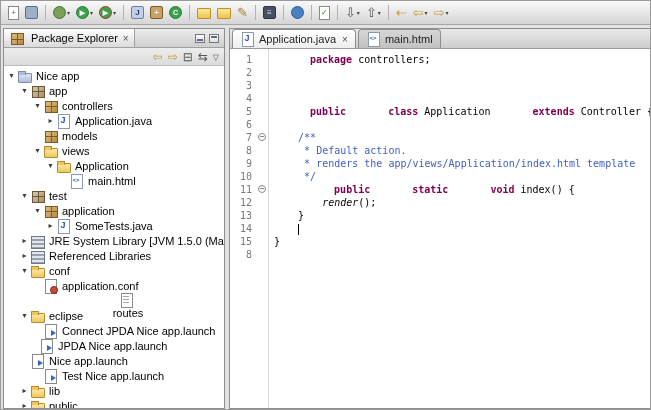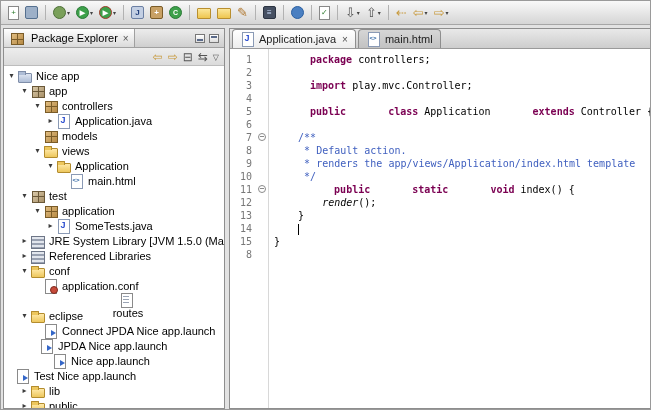--- a/index.html
+++ b/index.html
@@ -273,26 +273,26 @@
         <div class="trow" style="padding-left: 28px;">
           <span class="arrow"></span>
           <span class="ti ti-launch"></span>
           <span>Connect JPDA Nice app.launch</span>
         </div>
         <div class="trow" style="padding-left: 24px;">
           <span class="arrow"></span>
           <span class="ti ti-launch"></span>
           <span>JPDA Nice app.launch</span>
         </div>
-        <div class="trow" style="padding-left: 37px; text-align: center;">
+        <div class="trow" style="padding-left: 15px; text-align: center;">
           <span class="arrow"></span>
           <span class="ti ti-launch"></span>
           <span>Nice app.launch</span>
         </div>
-        <div class="trow" style=" text-align: center;">
+        <div class="trow" style="padding-left: 28px; text-align: center;">
           <span class="arrow"></span>
           <span class="ti ti-launch"></span>
           <span>Test Nice app.launch</span>
         </div>
         <div class="trow" style="padding-left: 15px;">
           <span class="arrow">▸</span>
           <span class="ti ti-folder"></span>
           <span>lib</span>
         </div>
         <div class="trow" style="padding-left: 15px;">
@@ -324,21 +324,20 @@
             <span class="codetxt"><span class="kw">package</span><span class="pl"> controllers;</span></span>
           </div>
           <div class="cline">
             <span class="ln">2</span>
             <span class="fold"></span>
             <span class="codetxt"></span>
           </div>
           <div class="cline">
             <span class="ln">3</span>
             <span class="fold"></span>
-            <span class="codetxt"><span class="kw">import</span><span class="pl"> play.mvc.Controller;</span></span>
           </div>
           <div class="cline">
             <span class="ln">4</span>
             <span class="fold"></span>
             <span class="codetxt"></span>
           </div>
           <div class="cline">
             <span class="ln">5</span>
             <span class="fold"></span>
             <span class="codetxt"><span class="kw">public</span><span class="pl"> </span><span class="kw">class</span><span class="pl"> Application </span><span class="kw">extends</span><span class="pl"> Controller {</span></span>

